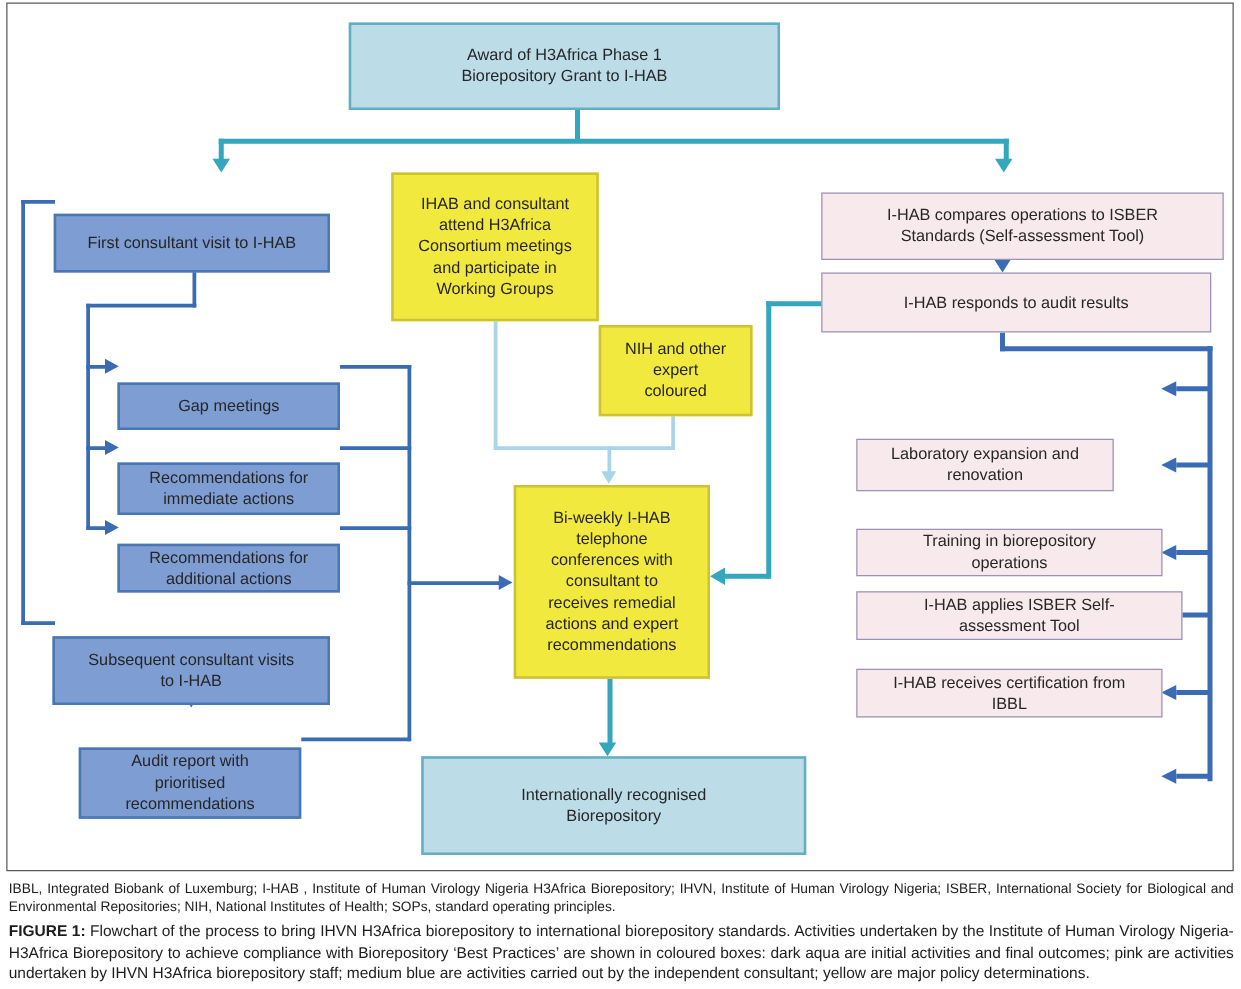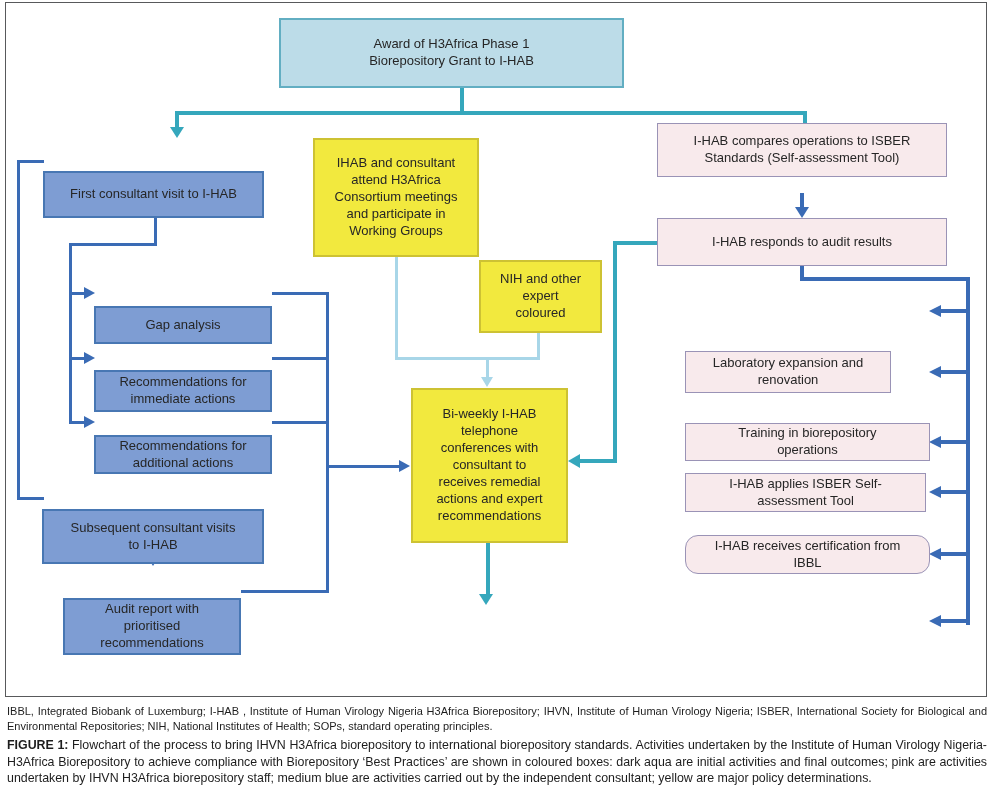--- a/index.html
+++ b/index.html
@@ -117,21 +117,21 @@
   <div class="node aqua" style="left:279px;top:18px;width:345px;height:70px;">
     <span>Award of H3Africa Phase 1
 Biorepository Grant to I-HAB</span>
     </div>
 
   <div class="node blue" style="left:43px;top:139px;width:221px;height:47px;">
     <span>First consultant visit to I-HAB</span>
     </div>
 
   <div class="node blue" style="left:94px;top:274px;width:178px;height:38px;">
-    <span>Gap analysis</span>
+    <span>Gap meetings</span>
     </div>
 
   <div class="node blue" style="left:94px;top:338px;width:178px;height:42px;">
     <span>Recommendations for
 immediate actions</span>
     </div>
 
   <div class="node blue" style="left:94px;top:403px;width:178px;height:39px;">
     <span>Recommendations for
 additional actions</span>
@@ -165,50 +165,54 @@
   <div class="node yellow" style="left:411px;top:388px;width:157px;height:155px;">
     <span>Bi-weekly I-HAB
 telephone
 conferences with
 consultant to
 receives remedial
 actions and expert
 recommendations</span>
     </div>
 
-  <div class="node pink" style="left:657px;top:123px;width:290px;height:54px;">
+  <div class="node pink" style="left:657px;top:154px;width:322px;height:54px;">
     <span>I-HAB compares operations to ISBER
 Standards (Self-assessment Tool)</span>
     </div>
 
-  <div class="node pink" style="left:657px;top:218px;width:290px;height:48px;">
+  <div class="node pink" style="left:657px;top:218px;width:312px;height:48px;">
     <span>I-HAB responds to audit results</span>
     </div>
 
 
   <div class="node pink" style="left:685px;top:351px;width:206px;height:42px;">
     <span>Laboratory expansion and
 renovation</span>
     </div>
 
   <div class="node pink" style="left:685px;top:423px;width:245px;height:38px;">
     <span>Training in biorepository
 operations</span>
     </div>
 
-  <div class="node pink" style="left:685px;top:473px;width:241px;height:39px;">
+  <div class="node pink" style="left:685px;top:473px;width:261px;height:39px;">
     <span>I-HAB applies ISBER Self-
 assessment Tool</span>
     </div>
 
-  <div class="node pink" style="left:685px;top:535px;width:245px;height:39px;border-radius:13px;">
+  <div class="node pink" style="left:685px;top:535px;width:245px;height:39px;">
     <span>I-HAB receives certification from
 IBBL</span>
     </div>
 
 
+  <div class="node aqua" style="left:337px;top:605px;width:308px;height:79px;">
+    <span>Internationally recognised
+Biorepository</span>
+    </div>
 
   <div class="caption-abbr">IBBL, Integrated Biobank of Luxemburg; I-HAB , Institute of Human Virology Nigeria H3Africa Biorepository; IHVN, Institute of Human Virology Nigeria; ISBER, International Society for Biological and Environmental Repositories; NIH, National Institutes of Health; SOPs, standard operating principles.</div>
   <div class="caption-fig">
     <b>FIGURE 1:</b><span> Flowchart of the process to bring IHVN H3Africa biorepository to international biorepository standards. Activities undertaken by the Institute of Human Virology Nigeria-H3Africa Biorepository to achieve compliance with Biorepository ‘Best Practices’ are shown in coloured boxes: dark aqua are initial activities and final outcomes; pink are activities undertaken by IHVN H3Africa biorepository staff; medium blue are activities carried out by the independent consultant; yellow are major policy determinations.</span>
   </div>
 
 </div>
 
 </body></html>

